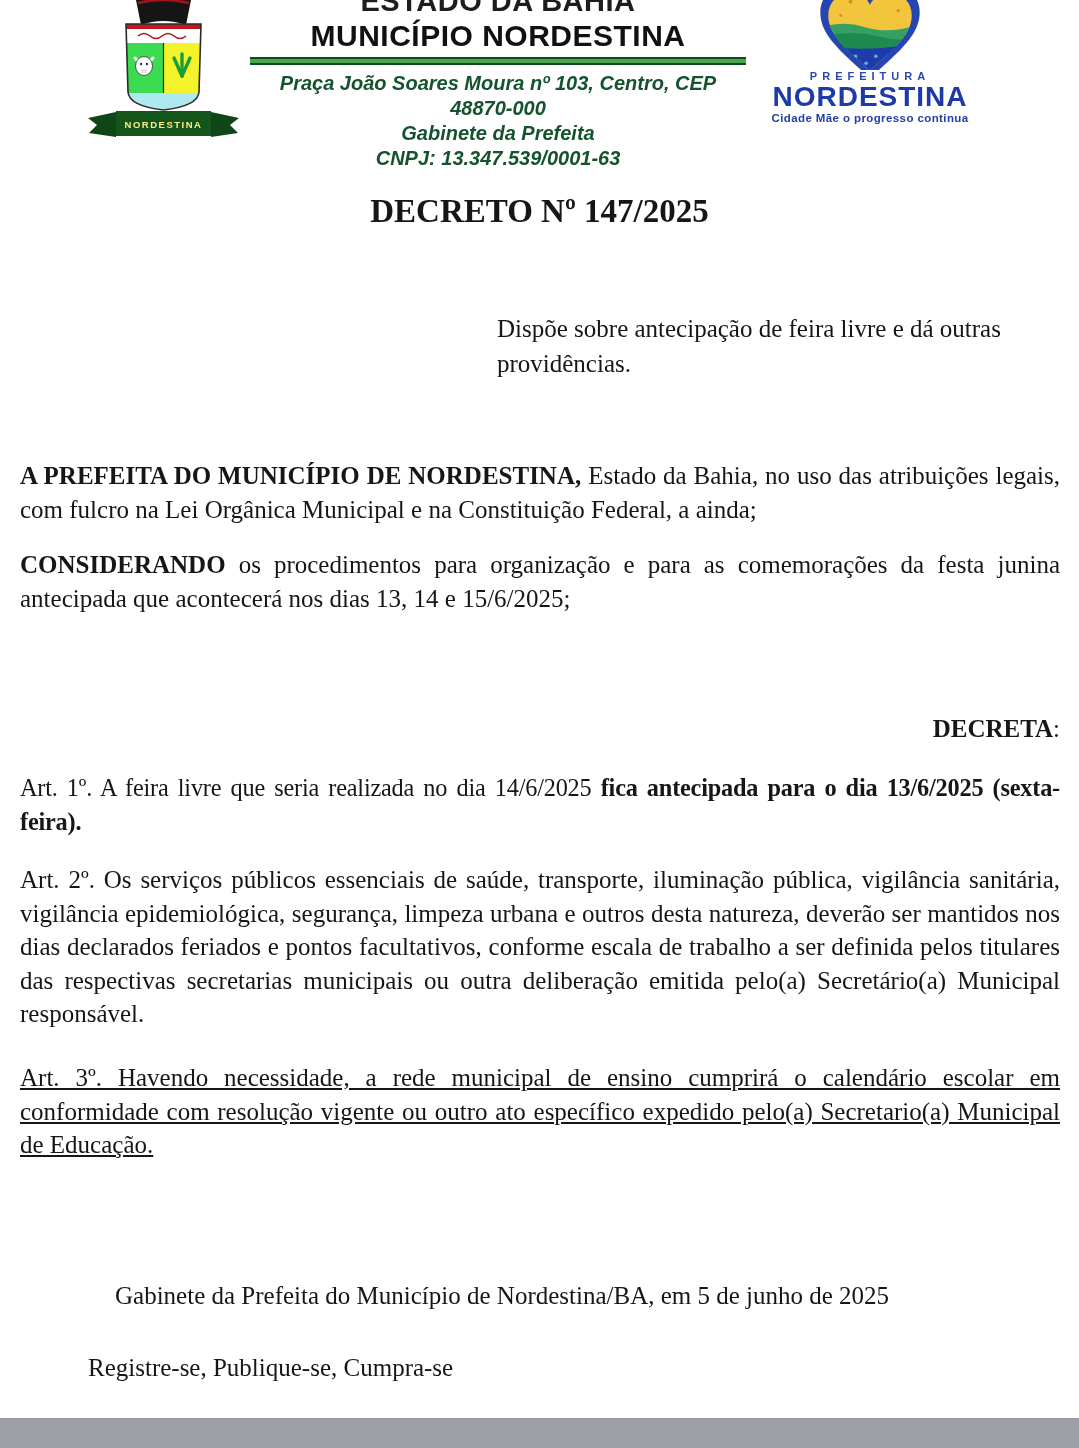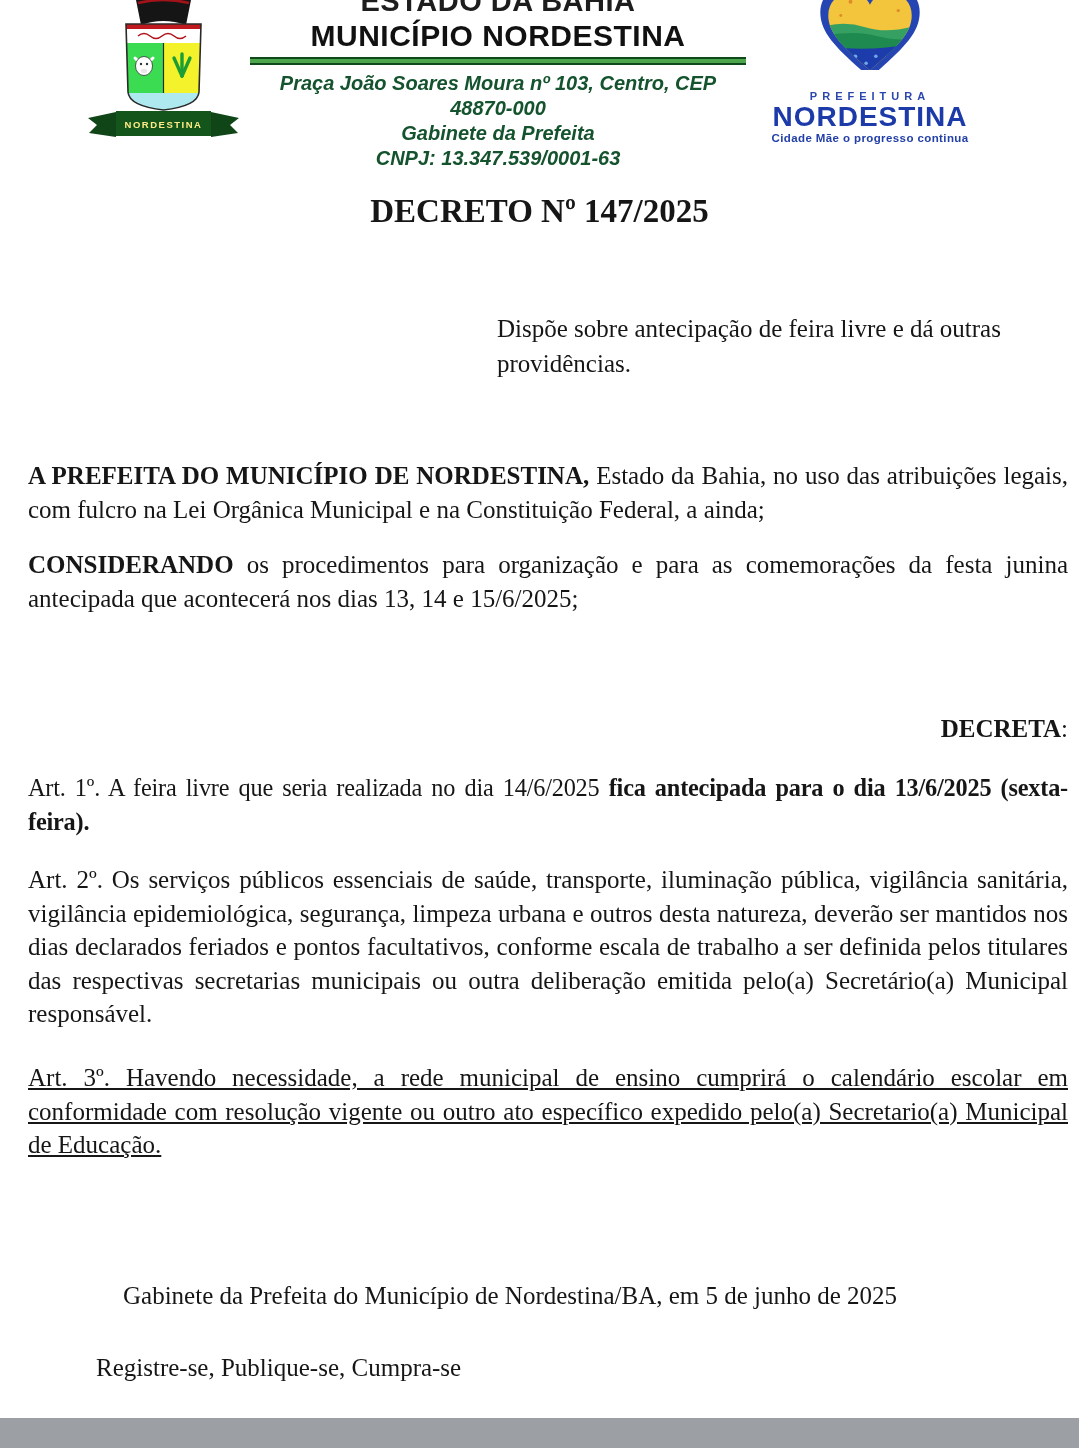--- a/index.html
+++ b/index.html
@@ -28,36 +28,36 @@
   .address{
     font-size:20px;font-weight:bold;font-style:italic;
     line-height:25px;color:#14532d;
   }
   .logo{
     position:absolute;left:760px;top:-6px;width:220px;
     text-align:center;
     font-family:"Liberation Sans","DejaVu Sans",sans-serif;
   }
   .logo svg{display:block;margin:0 auto;}
-  .logo-overline{font-size:11px;font-weight:bold;letter-spacing:5px;color:#2b47ae;margin-top:20px;}
+  .logo-overline{font-size:11px;font-weight:bold;letter-spacing:5px;color:#2b47ae;margin-top:0;}
   .logo-name{font-size:28px;font-weight:bold;letter-spacing:1px;color:#1c3ba9;line-height:30px;}
   .logo-tagline{font-size:11.5px;font-weight:bold;color:#2340a9;letter-spacing:.4px;}
   
   .title-block{
     position:absolute;left:0;top:193px;width:1079px;
     text-align:center;font-weight:bold;font-size:33px;line-height:37px;
   }
   
   .ementa{
     position:absolute;left:497px;top:311px;width:556px;
     font-size:25px;line-height:35px;
   }
   
   .para{
-    position:absolute;left:28px;width:1040px;
+    position:absolute;left:20px;width:1040px;
     font-size:25px;line-height:33.5px;
     text-align:justify;
   }
   .para b{font-weight:bold;}
   .p-preamble{top:459px;}
   .p-considering{top:548px;}
   .p-decreta{top:712px;text-align:right;}
   .p-art1{top:771px;font-size:24.3px;letter-spacing:-0.2px;}
   .p-art2{top:863px;}
   .p-art3{top:1061px;text-decoration:underline;}

